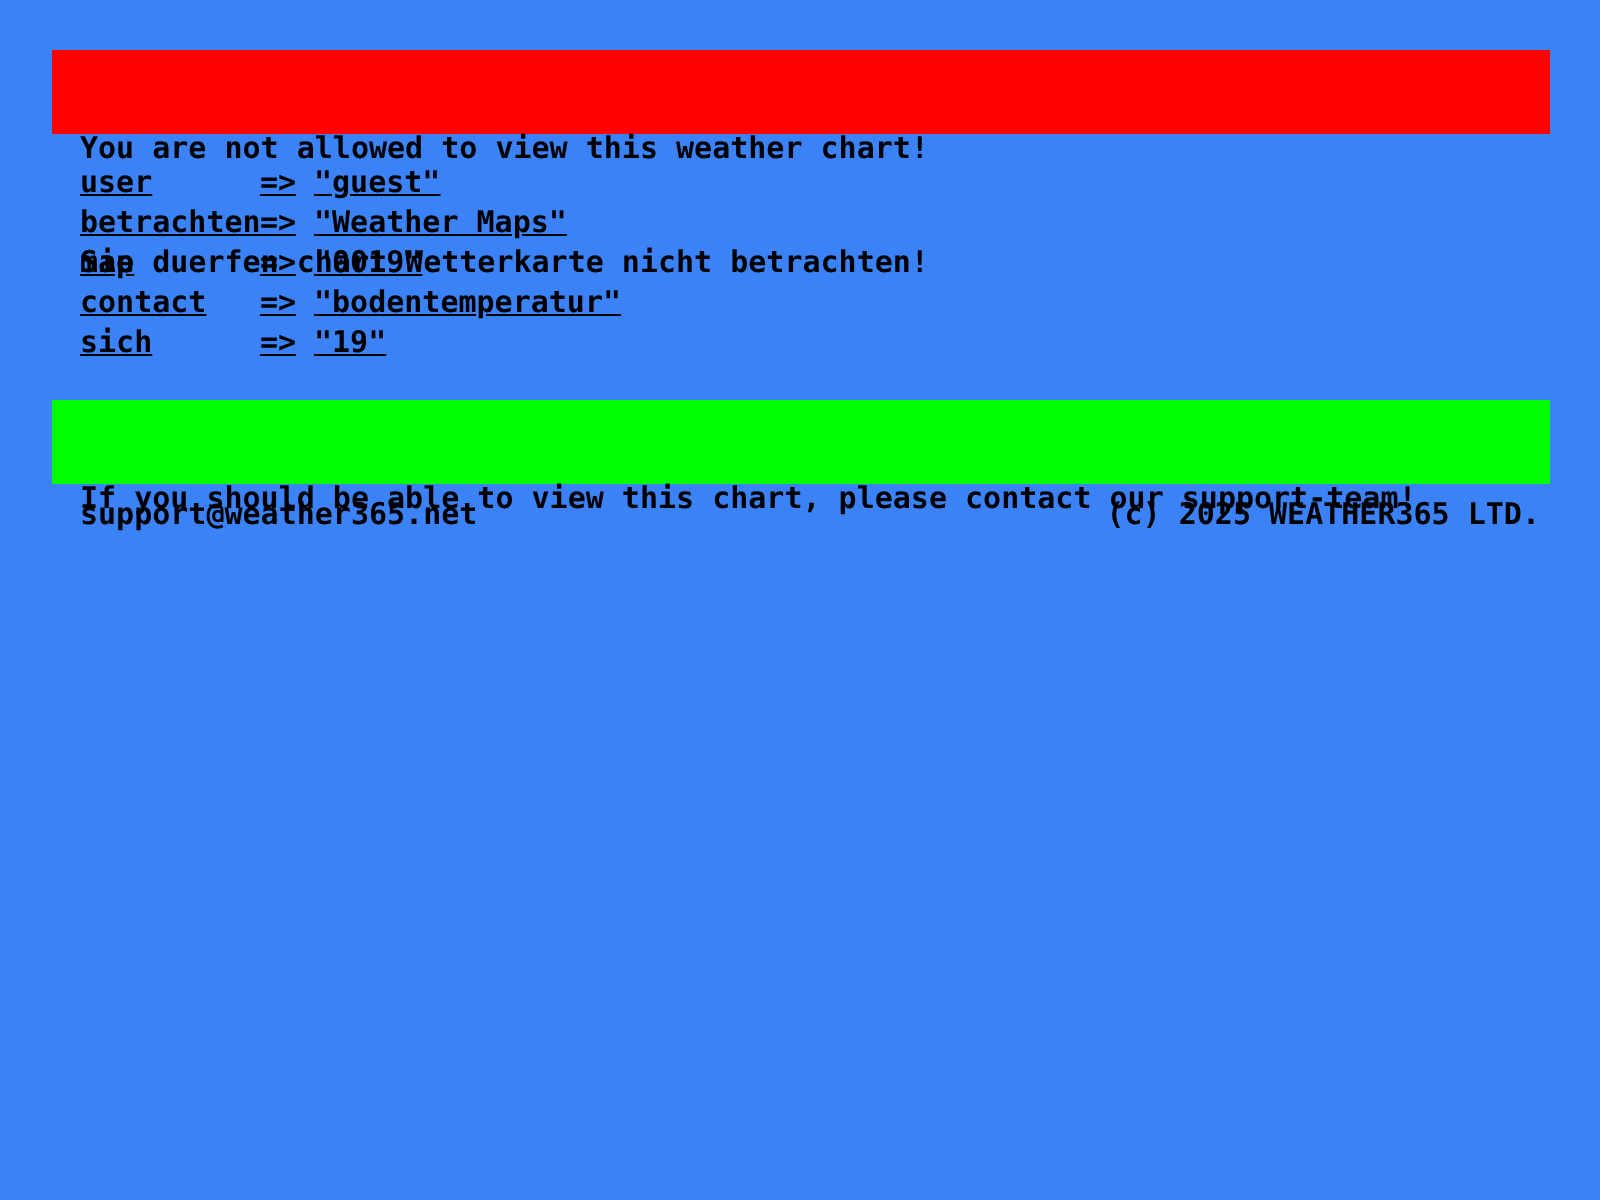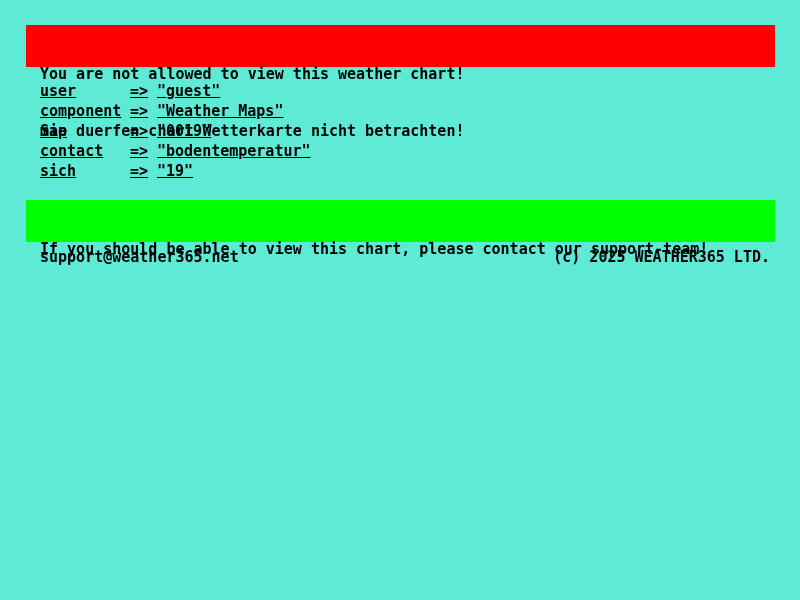--- a/index.html
+++ b/index.html
@@ -4,21 +4,21 @@
 <style>
   html, body {
     margin: 0;
     padding: 0;
     background: #ffffff;
   }
   .page {
     position: relative;
     width: 800px;
     height: 600px;
-    background: #5eead4;
+    background: #3b82f6;
     font-family: "DejaVu Sans Mono", "Liberation Mono", monospace;
     font-weight: bold;
     color: #000000;
     overflow: hidden;
   }
   .banner {
     position: absolute;
     left: 26px;
     width: 749px;
     height: 42px;
@@ -65,21 +65,21 @@
     <div>Sie duerfen chart Wetterkarte nicht betrachten!</div>
   </div>
 
   <div class="kv">
     <div class="kv-row">
       <span>user</span>
       <span>=&gt;</span>
       <span>"guest"</span>
     </div>
     <div class="kv-row">
-      <span>component</span>
+      <span>betrachten</span>
       <span>=&gt;</span>
       <span>"Weather Maps"</span>
     </div>
     <div class="kv-row">
       <span>map</span>
       <span>=&gt;</span>
       <span>"0019"</span>
     </div>
     <div class="kv-row">
       <span>contact</span>

